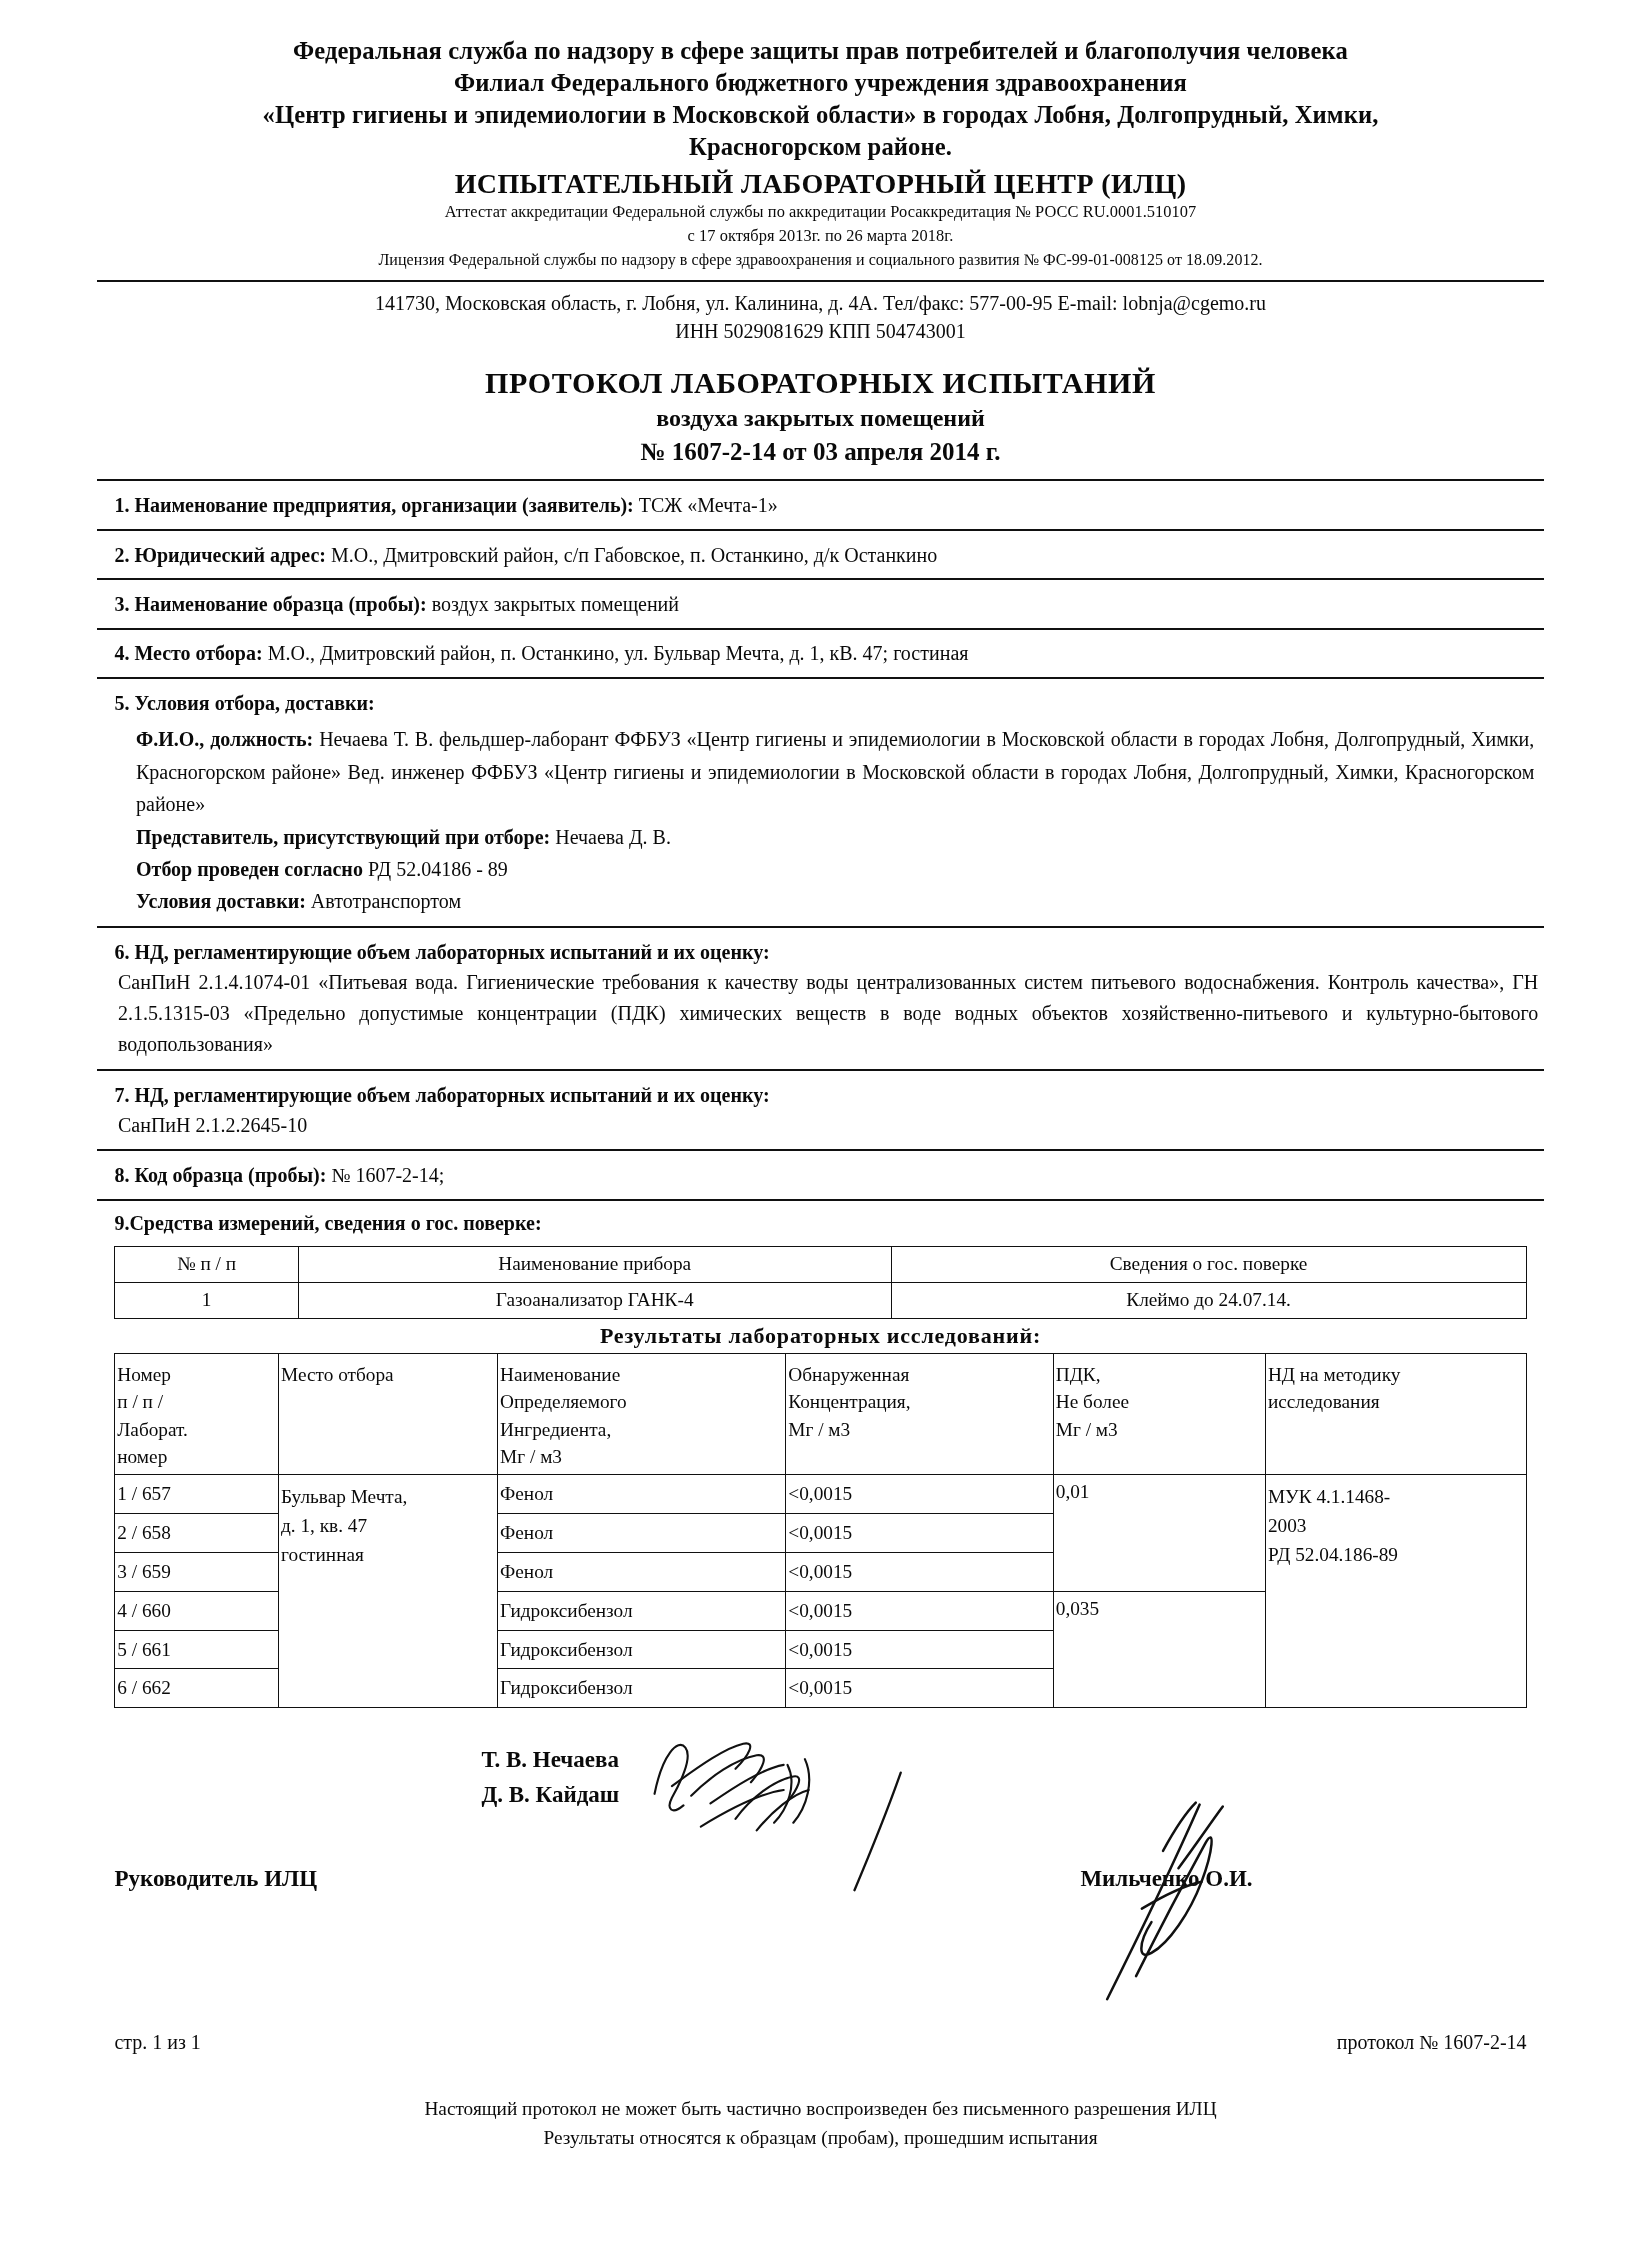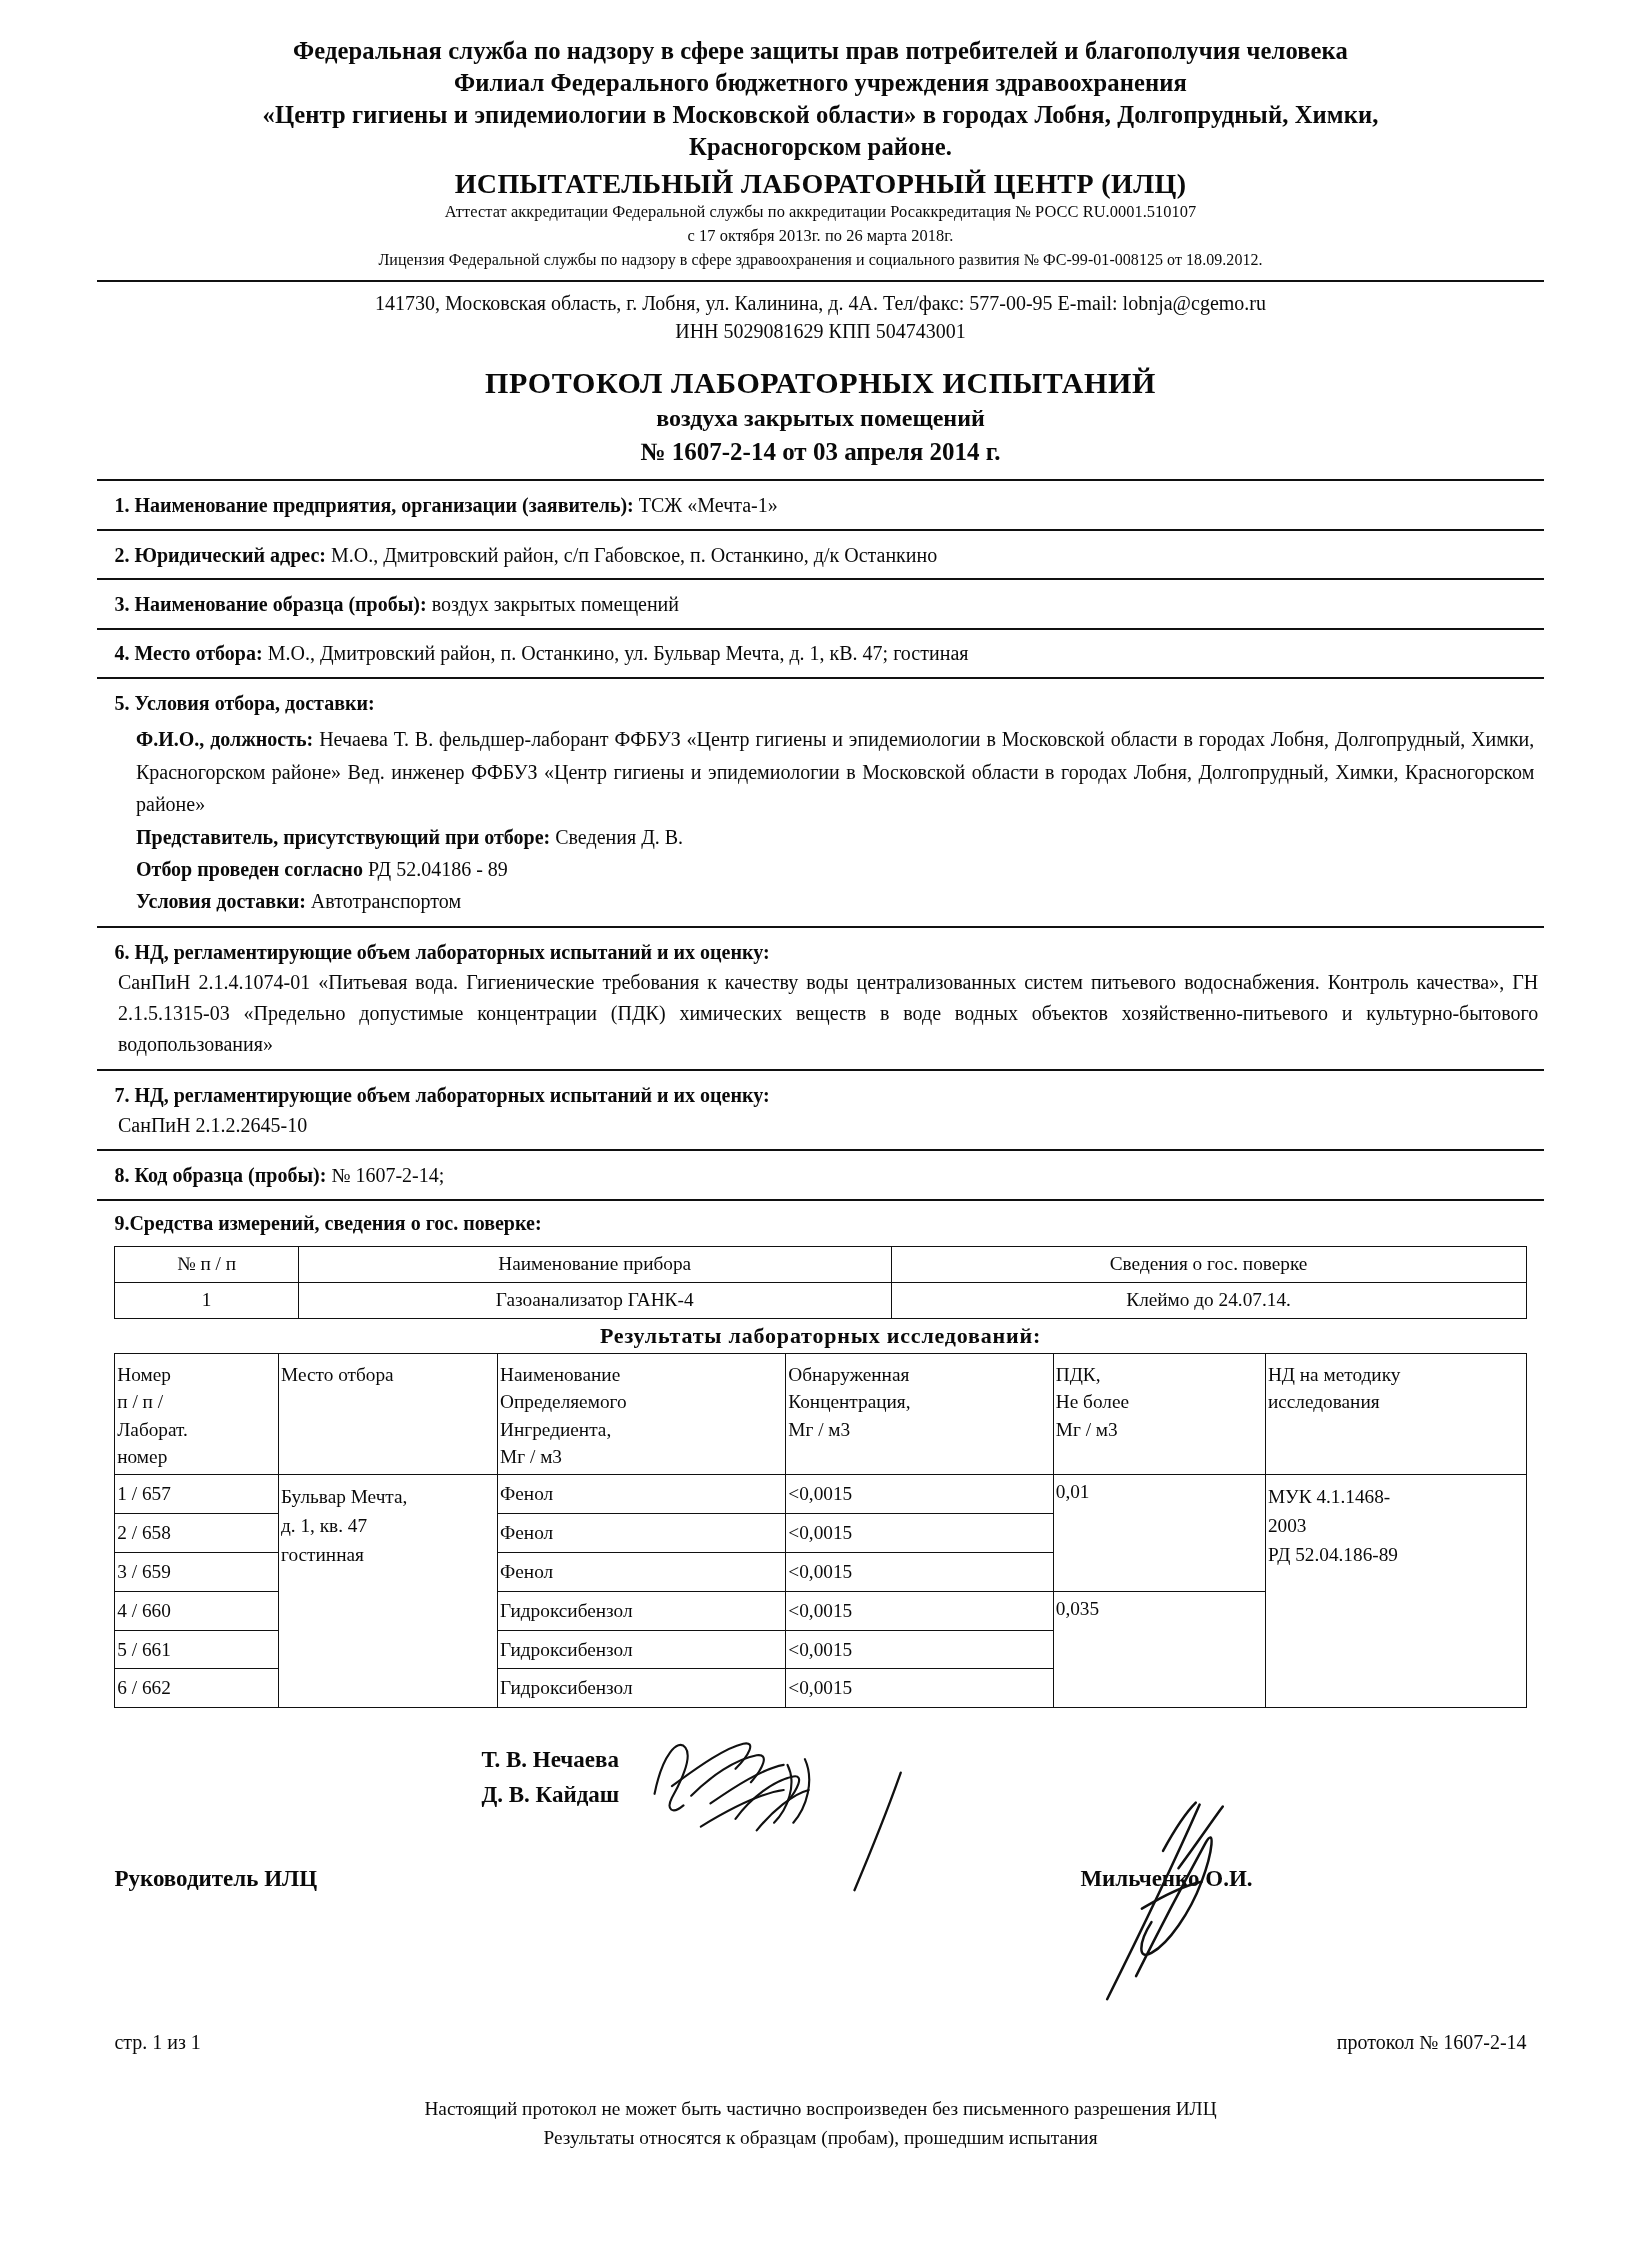--- a/index.html
+++ b/index.html
@@ -246,21 +246,21 @@
   </div>
 
   <div class="sec">
     <div class="sec-line" style="padding-bottom:5.8px;">
       <span class="sec-label">5. Условия отбора, доставки:</span>
     </div>
     <div class="sec-sub">
       <span class="sec-label">Ф.И.О., должность:</span><span> Нечаева Т. В. фельдшер-лаборант ФФБУЗ «Центр гигиены и эпидемиологии в Московской области в городах Лобня, Долгопрудный, Химки, Красногорском районе» Вед. инженер ФФБУЗ «Центр гигиены и эпидемиологии в Московской области в городах Лобня, Долгопрудный, Химки, Красногорском районе»</span>
     </div>
     <div class="sec-sub nojust">
-      <span class="sec-label">Представитель, присутствующий при отборе:</span><span> Сведения Д. В.</span>
+      <span class="sec-label">Представитель, присутствующий при отборе:</span><span> Нечаева Д. В.</span>
     </div>
     <div class="sec-sub nojust">
       <span class="sec-label">Отбор проведен согласно</span><span> РД 52.04186 - 89</span>
     </div>
     <div class="sec-sub nojust">
       <span class="sec-label">Условия  доставки:</span><span>  Автотранспортом</span>
     </div>
   </div>
 
   <div class="sec">

